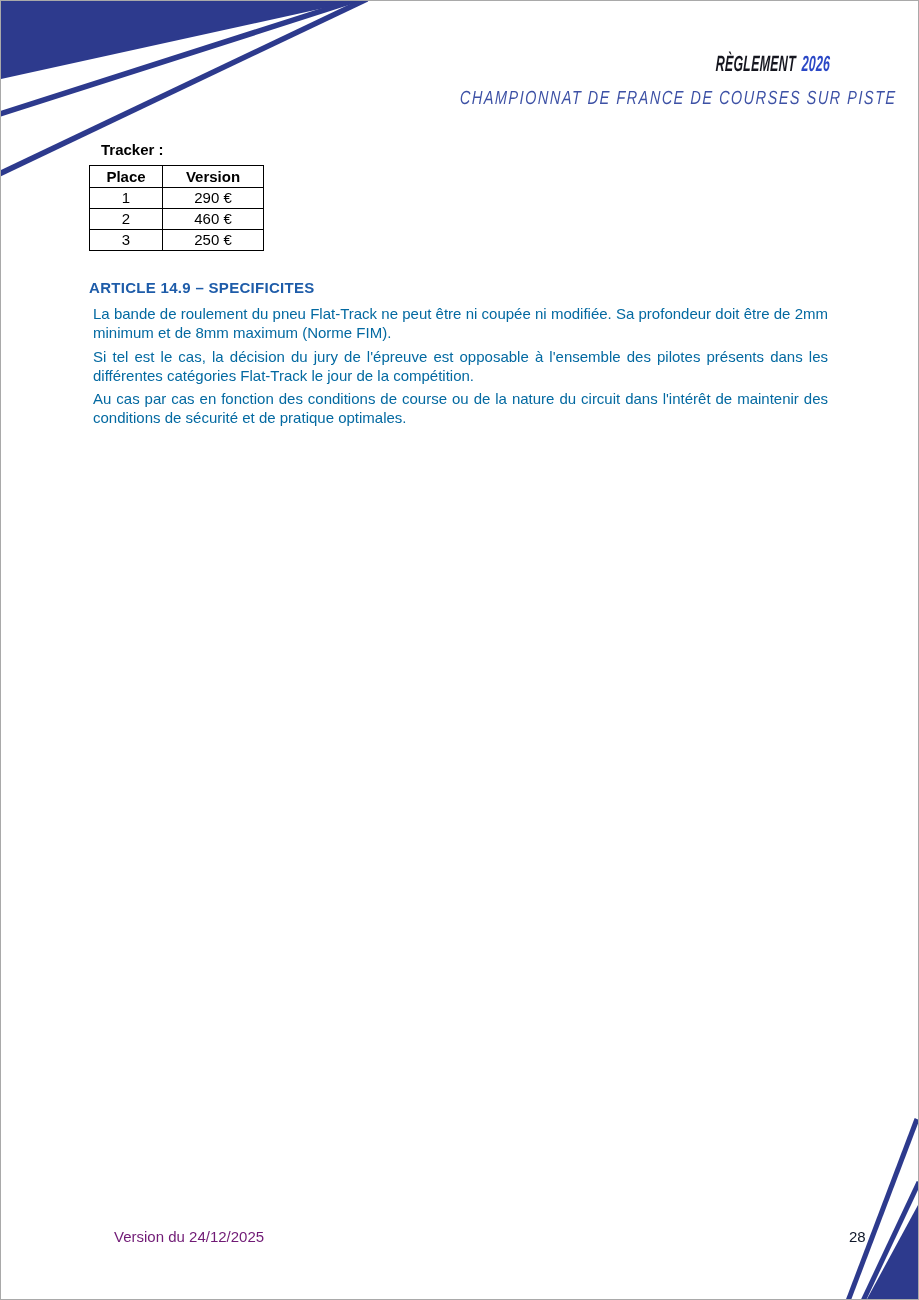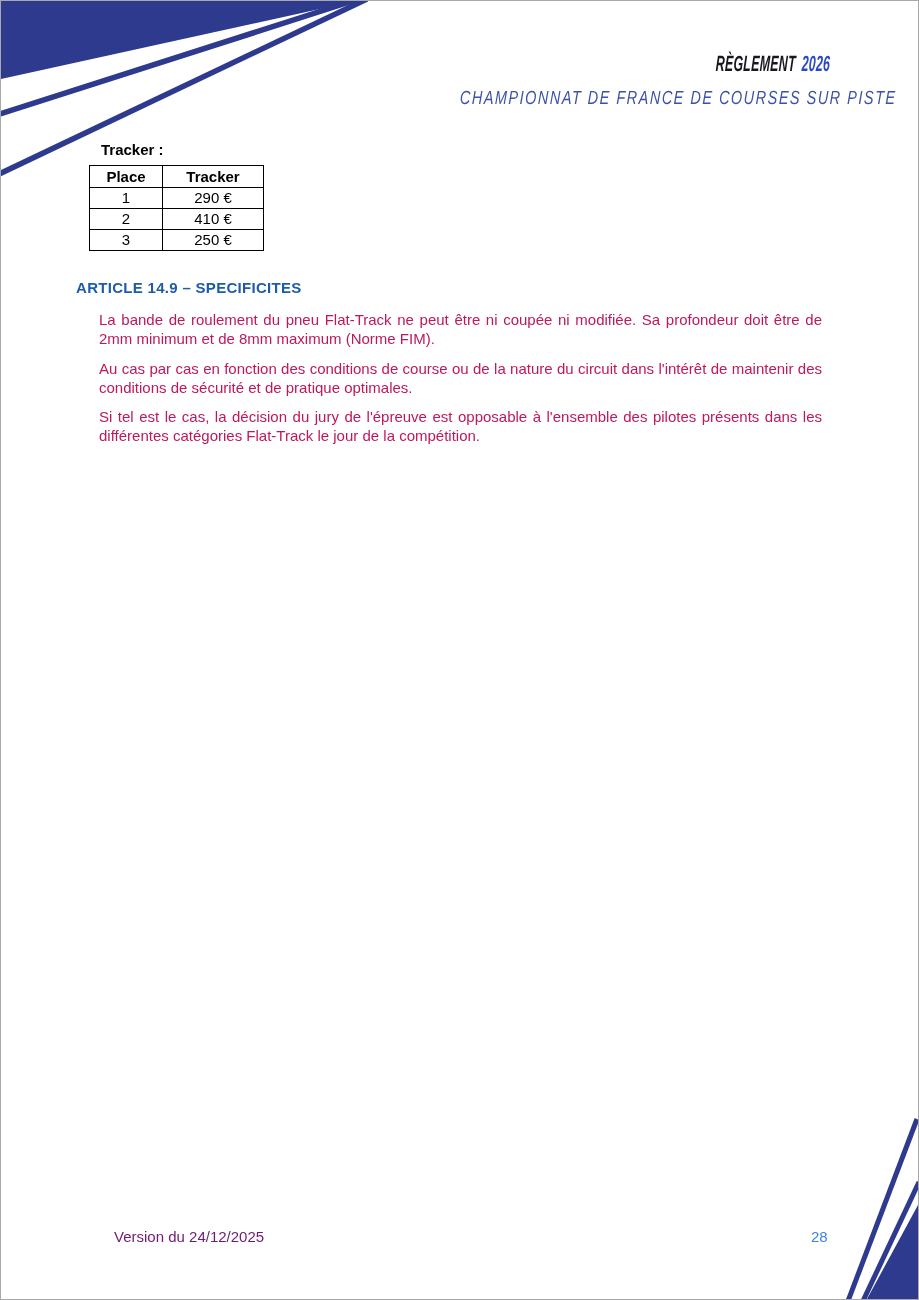--- a/index.html
+++ b/index.html
@@ -52,42 +52,42 @@
     text-align:center;vertical-align:middle;
     padding:0 4px;
     height:20px;line-height:20px;
   }
   .tracker-table th{font-weight:bold;height:21px;}
   .col-place{width:64px;margin-top:48px;}
   .col-montant{width:92px;}
 
   
   .article-heading{
-    position:absolute;left:75px;top:278px;
+    position:absolute;left:88px;top:278px;
     font-size:15px;font-weight:bold;color:#1e5ca9;
     letter-spacing:0.3px;white-space:nowrap;
   }
   .article-body{
     position:absolute;left:88px;top:299px;width:743px;
   }
   .article-body p{
-    margin:10px;padding:0;
+    margin:4px;padding:0;
     font-size:15px;line-height:19.3px;
     text-align:justify;
-    color:#be185d;
+    color:#0369a1;
   }
 
   
   .footer-version{
     position:absolute;left:113px;top:1227px;
     font-size:15px;color:#701a75;
   }
   .footer-pagenum{
-    position:absolute;left:810px;top:1227px;
-    font-size:15px;color:#3b82f6;
+    position:absolute;left:848px;top:1227px;
+    font-size:15px;color:#0f172a;
   }
 </style>
 </head>
 <body>
 
 <svg class="deco deco-tl" width="380" height="200" viewBox="0 0 380 200" aria-hidden="true">
   <polygon points="0,0 355,0 0,78" fill="#2d3a8d"></polygon>
   <line x1="358" y1="-2" x2="-4" y2="114" stroke="#2d3a8d" stroke-width="5.5"></line>
   <line x1="366" y1="-2" x2="-4" y2="174" stroke="#2d3a8d" stroke-width="5.5"></line>
 </svg>
@@ -100,44 +100,44 @@
 </div>
 <div class="hdr-subtitle">
   <span class="hdr-subtitle-inner">CHAMPIONNAT DE FRANCE DE COURSES SUR PISTE</span>
 </div>
 
 <div class="tracker-heading">Tracker :</div>
 <table class="tracker-table">
   <thead>
     <tr>
       <th class="col-place">Place</th>
-      <th class="col-montant">Tracker</th>
+      <th class="col-montant">Version</th>
     </tr>
   </thead>
   <tbody>
     <tr>
       <td>1</td>
       <td>290 €</td>
     </tr>
     <tr>
       <td>2</td>
-      <td>410 €</td>
+      <td>460 €</td>
     </tr>
     <tr>
       <td>3</td>
       <td>250 €</td>
     </tr>
   </tbody>
 </table>
 
 <div class="article-heading">ARTICLE 14.9 – SPECIFICITES</div>
 <div class="article-body">
   <p>La bande de roulement du pneu Flat-Track ne peut être ni coupée ni modifiée. Sa profondeur doit être de 2mm minimum et de 8mm maximum (Norme FIM).</p>
+  <p>Si tel est le cas, la décision du jury de l'épreuve est opposable à l'ensemble des pilotes présents dans les différentes catégories Flat-Track le jour de la compétition.</p>
   <p>Au cas par cas en fonction des conditions de course ou de la nature du circuit dans l'intérêt de maintenir des conditions de sécurité et de pratique optimales.</p>
-  <p>Si tel est le cas, la décision du jury de l'épreuve est opposable à l'ensemble des pilotes présents dans les différentes catégories Flat-Track le jour de la compétition.</p>
 </div>
 
 <div class="footer-version">Version du 24/12/2025</div>
 <div class="footer-pagenum">28</div>
 
 <svg class="deco deco-br" width="140" height="220" viewBox="0 0 140 220" aria-hidden="true">
   <polygon points="140,126 140,220 89,220" fill="#2d3a8d"></polygon>
   <line x1="141" y1="103" x2="85" y2="222" stroke="#2d3a8d" stroke-width="5"></line>
   <line x1="139" y1="40" x2="70" y2="222" stroke="#2d3a8d" stroke-width="5"></line>
 </svg>

